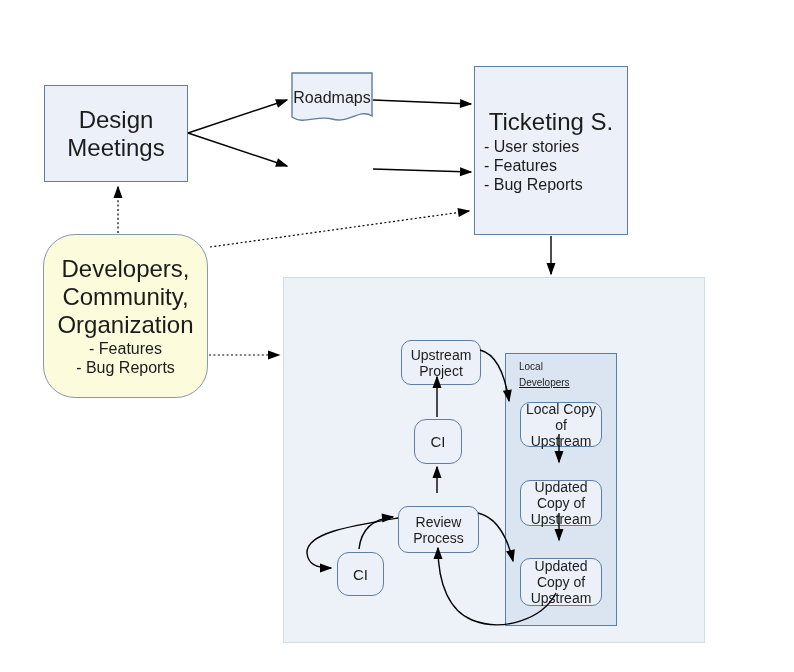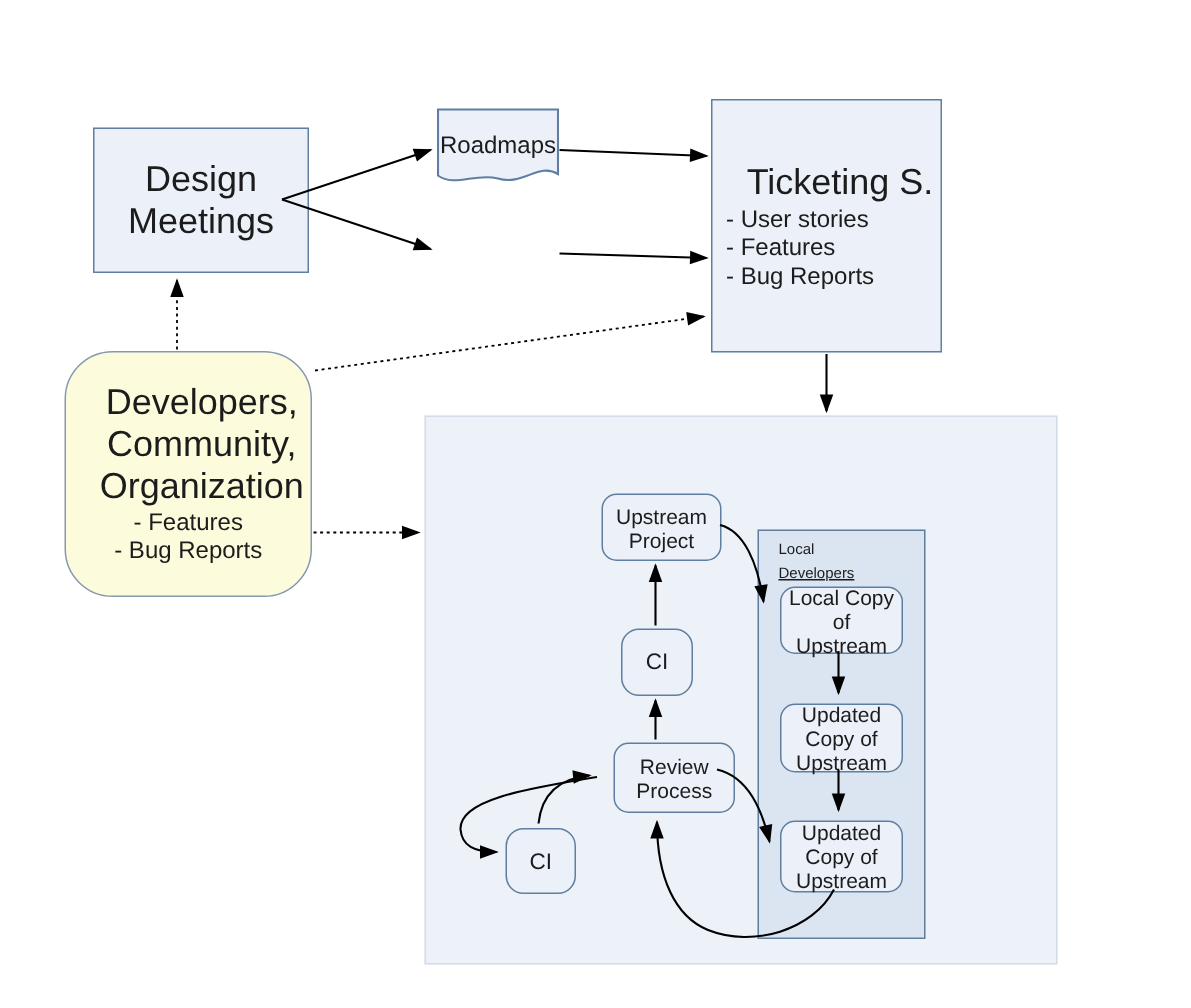--- a/index.html
+++ b/index.html
@@ -6,23 +6,23 @@
   .canvas {
     position:relative; width:794px; height:672px; background:#ffffff;
     font-family:"Liberation Sans", sans-serif; color:#1c1c1c; overflow:hidden;
   }
   .node {
     position:absolute; box-sizing:border-box;
     background:#ecf1f9; border:1.4px solid #5f7ea1;
     display:flex; flex-direction:column; align-items:center; justify-content:center;
     text-align:center;
   }
-  .rounded10 { border-radius:10px; }
+  .rounded10 { border-radius:10px;margin-top:11px; }
   .rounded12 { border-radius:12px; }
-  .big  { font-size:24px; line-height:28px;margin-left:18px; }
+  .big  { font-size:24px; line-height:28px; }
   .mid  { font-size:16px; line-height:19px; }
   .small{ font-size:14px; line-height:16px; }
 
   
   #design-meetings { left:44px; top:85px; width:144px; height:97px; }
 
   
   .doc { position:absolute; width:82px; }
   .doc svg { display:block; }
   .doc .doc-label {
@@ -60,21 +60,21 @@
     background:#dbe5f2; border:1.3px solid #5f7ea1; box-sizing:border-box;
   }
   #local-env > .container-label {
     position:absolute; left:13px; top:5px; font-size:10px; line-height:16px; text-align:left;
   }
   .underlined { text-decoration:underline; }
 
   
   #upstream-project { left:117px; top:51px;  width:80px; height:45px; }
   #ci-upper         { left:130px; top:141px; width:48px; height:45px; }
-  #review-process   { left:125px; top:217px; width:81px; height:47px; }
+  #review-process   { left:114px; top:217px; width:81px; height:47px; }
   #ci-lower         { left:53px;  top:274px; width:47px; height:44px; }
 
   
   #local-copy     { left:14px; top:37px;  width:82px; height:45px; }
   #updated-copy-1 { left:14px; top:115px; width:82px; height:46px; }
   #updated-copy-2 { left:14px; top:193px; width:82px; height:48px; }
   #local-env .node { font-size:14px; line-height:16px; }
 
   
   svg.arrows { position:absolute; left:0; top:0; pointer-events:none; }

